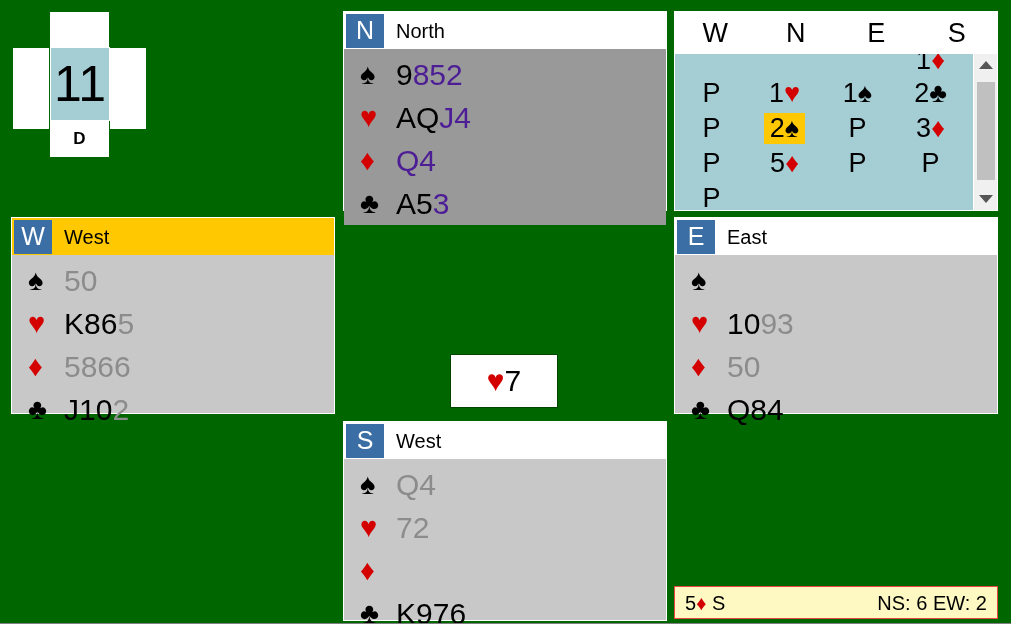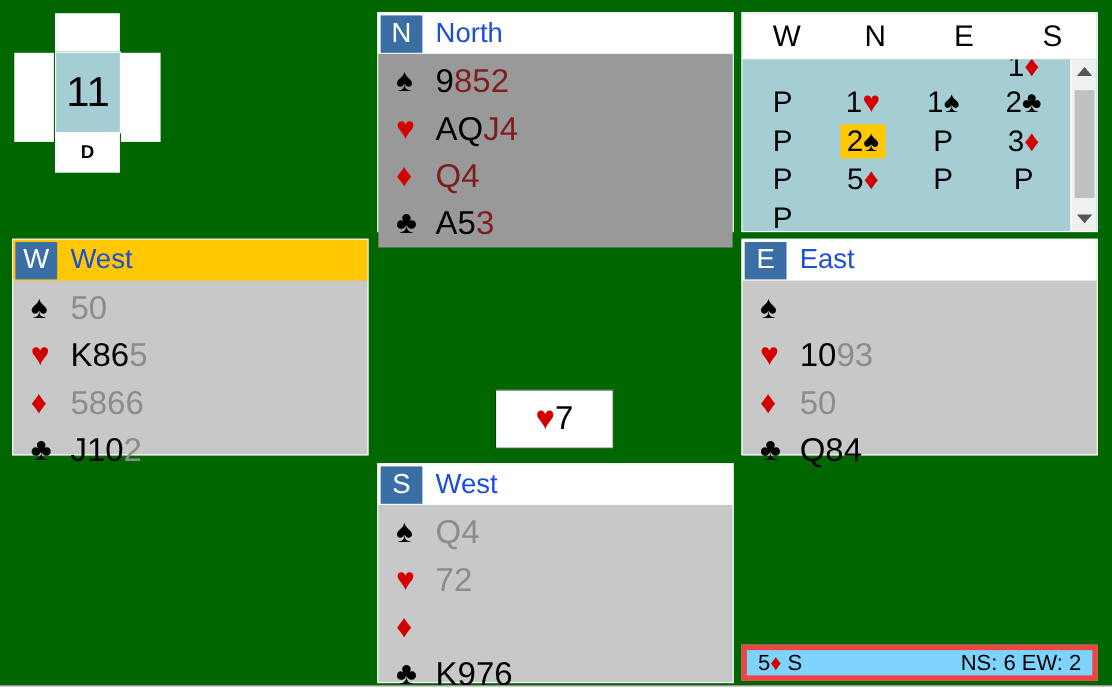--- a/index.html
+++ b/index.html
@@ -44,21 +44,21 @@
     position: absolute;
     left: 37px; top: 35px;
     width: 60px; height: 74px;
     background: #a5cdd4;
     border: 1px solid #ffffff;
     box-sizing: border-box;
     display: flex;
     align-items: center;
     justify-content: center;
     color: #000000;
-    font-size: 38px;
+    font-size: 50px;
     line-height: 1;
   }
 
   
   .hand-panel {
     position: absolute;
     box-sizing: border-box;
     border: 1px solid #ffffff;
     background: #c8c8c8;
   }
@@ -76,22 +76,22 @@
     background: #3a6ea5;
     color: #ffffff;
     font-size: 25px;
     display: flex;
     align-items: center;
     justify-content: center;
     line-height: 1;
   }
   .hand-title {
     margin-left: 12px;
-    font-size: 25px;
-    color: #1d4ed8;
+    font-size: 20px;
+    color: #000000;
     line-height: 1;
   }
   .hand-body {
     padding: 4px 0 0 0;
   }
   .hand-body.dummy { background: #999999; }
   .suit-row {
     display: flex;
     align-items: center;
     height: 43px;
@@ -106,21 +106,21 @@
   .suit-sym.black { color: #000000; }
   .suit-sym.red   { color: #d40000; }
   .cards {
     font-size: 30px;
     line-height: 1;
     letter-spacing: 0px;
     white-space: pre;
   }
   .held   { color: #000000; }
   .played { color: #8c8c8c; }
-  .hand-body.dummy .played { color: #7f1d1d; }
+  .hand-body.dummy .played { color: #4c1d95; }
 
   
   #hand-north { left: 343px; top: 11px;  width: 324px; height: 200px; }
   #hand-west  { left: 11px;  top: 217px; width: 324px; height: 197px; }
   #hand-east  { left: 674px; top: 217px; width: 324px; height: 197px; }
   #hand-south { left: 343px; top: 421px; width: 324px; height: 200px; }
 
   
   #bidding-box {
     position: absolute;
@@ -232,22 +232,22 @@
   #played-card .pc-suit-red { color: #d40000; }
 
   
   #status-bar {
     position: absolute;
     left: 674px;
     top: 586px;
     width: 324px;
     height: 33px;
     box-sizing: border-box;
-    border: 5px solid #ef4444;
-    background: #7dd3fc;
+    border: 1px solid #ef4444;
+    background: #fef9c3;
     display: flex;
     align-items: center;
     justify-content: space-between;
     padding: 0 10px;
   }
   .status-text {
     font-size: 20px;
     color: #000000;
     line-height: 1;
     white-space: pre;

